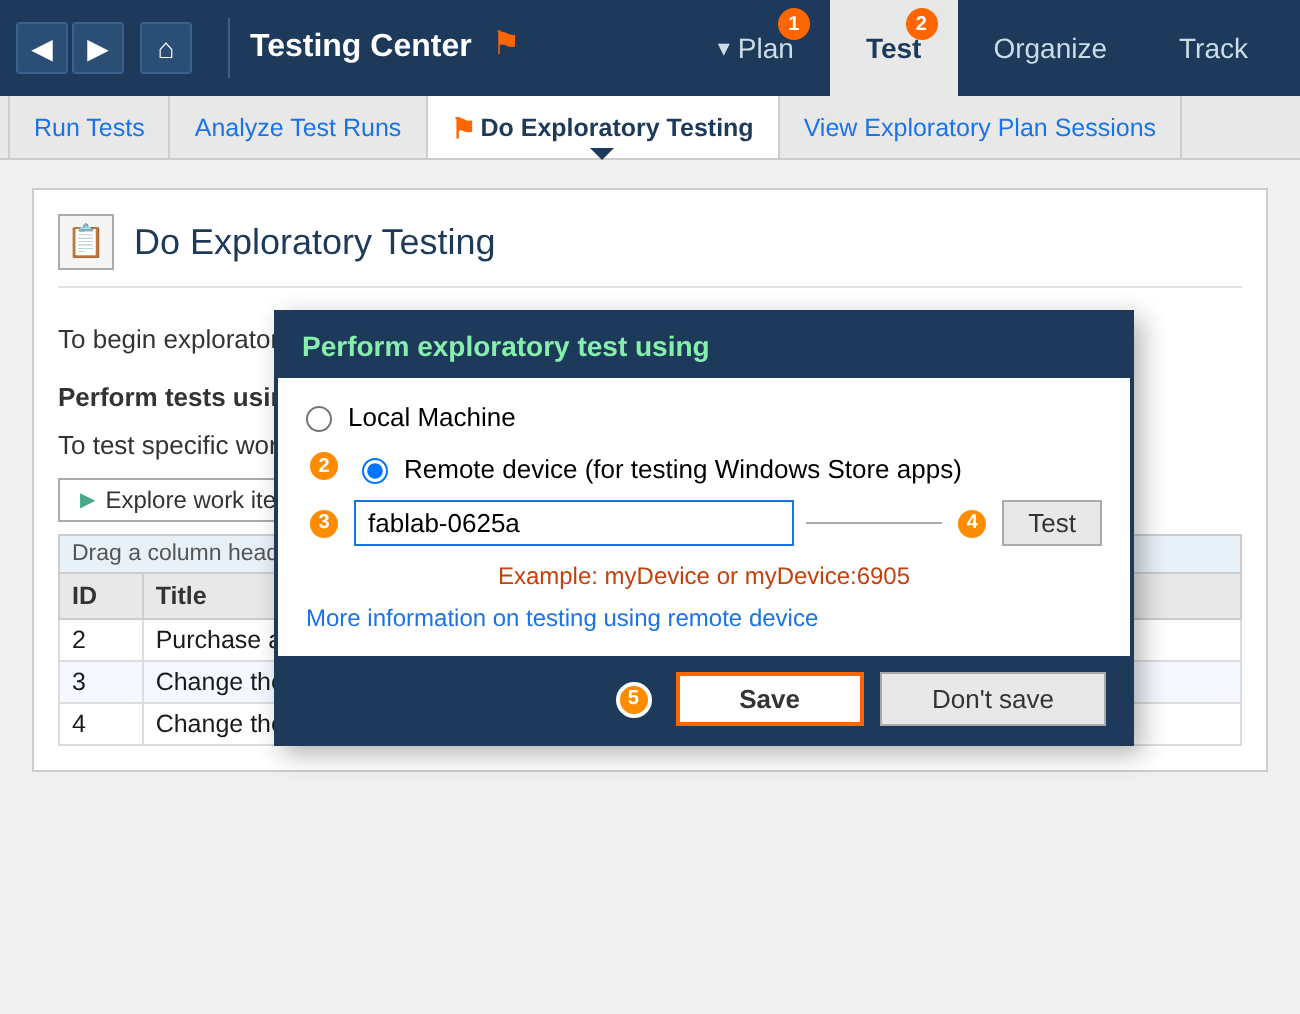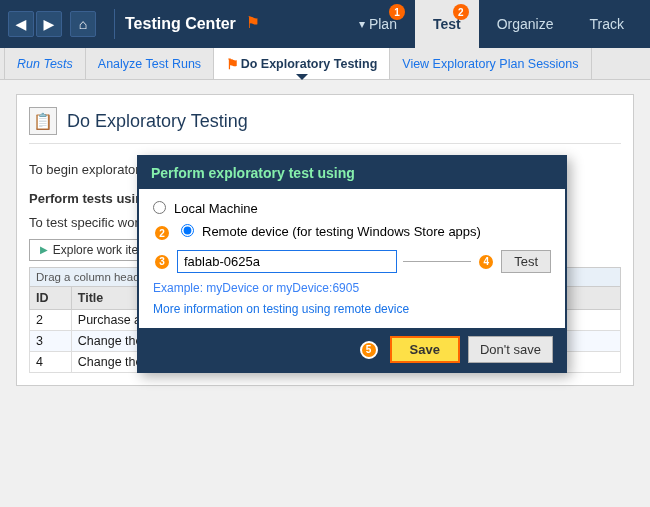--- a/index.html
+++ b/index.html
@@ -117,21 +117,21 @@
     .sec-nav-item {
       padding: 0 12px;
       height: 100%;
       display: flex;
       align-items: center;
       color: #1a73e8;
       cursor: pointer;
       border-right: 1px solid #ccc;
       font-size: 12.5px;
     }
-    .sec-nav-item:first-child { border-left: 1px solid #ccc; font-style: italic; }
+    .sec-nav-item:first-child { border-left: 1px solid #ccc; }
     .sec-nav-item.active {
       color: #1e3a5a;
       font-weight: 700;
       background: white;
     }
     .sec-flag {
       color: #ff6600;
       font-size: 14px;
       margin-right: 2px;
     }
@@ -306,21 +306,21 @@
       color: #86efac;
       padding: 8px 12px;
       font-size: 14px;
       font-weight: 600;
     }
     .modal-body {
       padding: 12px 14px;
     }
     .radio-row {
       display: flex;
-      align-items: flex-start;
+      align-items: flex-end;
       gap: 8px;
       margin-bottom: 8px;
       font-size: 13px;
     }
     .radio-row input[type=radio] { cursor: pointer; }
     .input-row {
       display: flex;
       align-items: center;
       gap: 6px;
       margin-bottom: 8px;
@@ -341,49 +341,50 @@
       background: #e8e8e8;
       border: 1px solid #aaa;
       padding: 3px 12px;
       cursor: pointer;
       font-size: 13px;
       color: #333;
       font-weight: 500;
     }
     .example-text {
       font-size: 12px;
-      color: #3b82f6;
+      color: #c2410c;
       margin-bottom: 6px;
+      text-align: center;
     }
     .remote-link {
       font-size: 12px;
       color: #1a73e8;
       cursor: pointer;
       text-decoration: none;
     }
     .modal-footer {
       background: #1e3a5a;
       padding: 8px 12px;
       display: flex;
       justify-content: flex-end;
       gap: 8px;
     }
     .save-btn {
-      background: #fde047;
+      background: #ffffff;
       border: 2px solid #ff6600;
-      padding: 4px 18px;
+      padding: 4px 30px;
       cursor: pointer;
       font-size: 13px;
       font-weight: 600;
       color: #333;
     }
     .dont-save-btn {
       background: #e8e8e8;
       border: 1px solid #aaa;
-      padding: 4px 11px;
+      padding: 4px 25px;
       cursor: pointer;
       font-size: 13px;
       color: #333;
     }
   </style>
 </head>
 <body>
 
 <div class="top-nav">
   <div class="nav-arrows">

